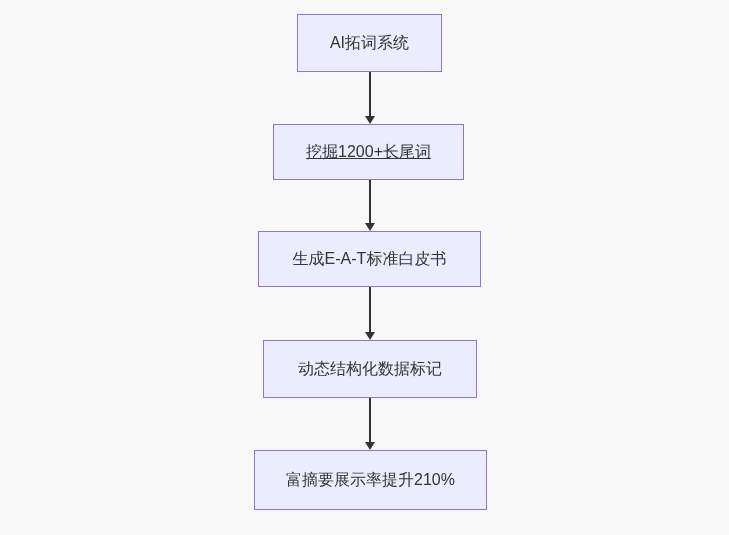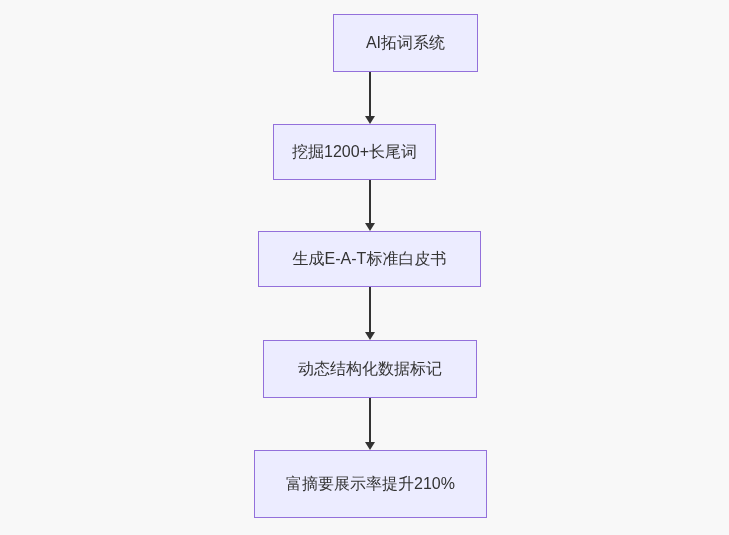--- a/index.html
+++ b/index.html
@@ -28,25 +28,25 @@
     border:1.5px solid var(--node-border);
     color:var(--node-text);
     display:flex;
     align-items:center;
     justify-content:center;
     font-size:16px;
     line-height:1.2;
     text-align:center;
     white-space:nowrap;
   }
-  .node-1{left:297px; top:14px;  width:145px; height:58px;margin-left:36px;}
-  .node-2{left:273px; top:124px; width:163px; height:56px;}
+  .node-1{left:297px; top:14px;  width:145px; height:58px;}
+  .node-2{left:273px; top:124px; width:191px; height:56px;text-decoration:underline;}
   .node-3{left:258px; top:231px; width:223px; height:56px;text-align:center;}
   .node-4{left:263px; top:340px; width:214px; height:58px;font-family:Liberation Serif, serif;}
-  .node-5{left:254px; top:450px; width:233px; height:68px;}
+  .node-5{left:254px; top:450px; width:233px; height:60px;}
   .edge-shaft{
     position:absolute;
     width:2px;
     background:var(--arrow);
     left:369px;
   }
   .shaft-1{top:72px;  height:44px;}
   .shaft-2{top:180px; height:43px;}
   .shaft-3{top:287px; height:45px;}
   .shaft-4{top:398px; height:44px;}

